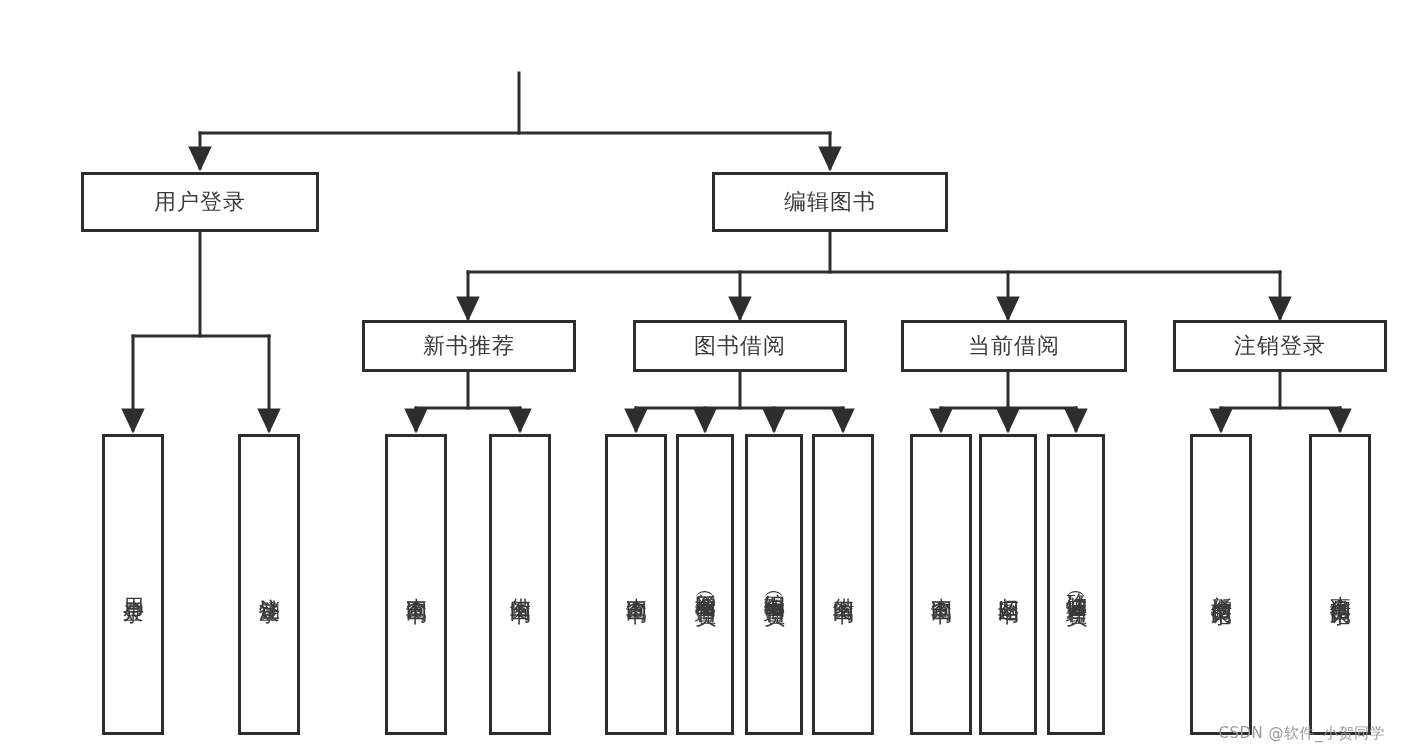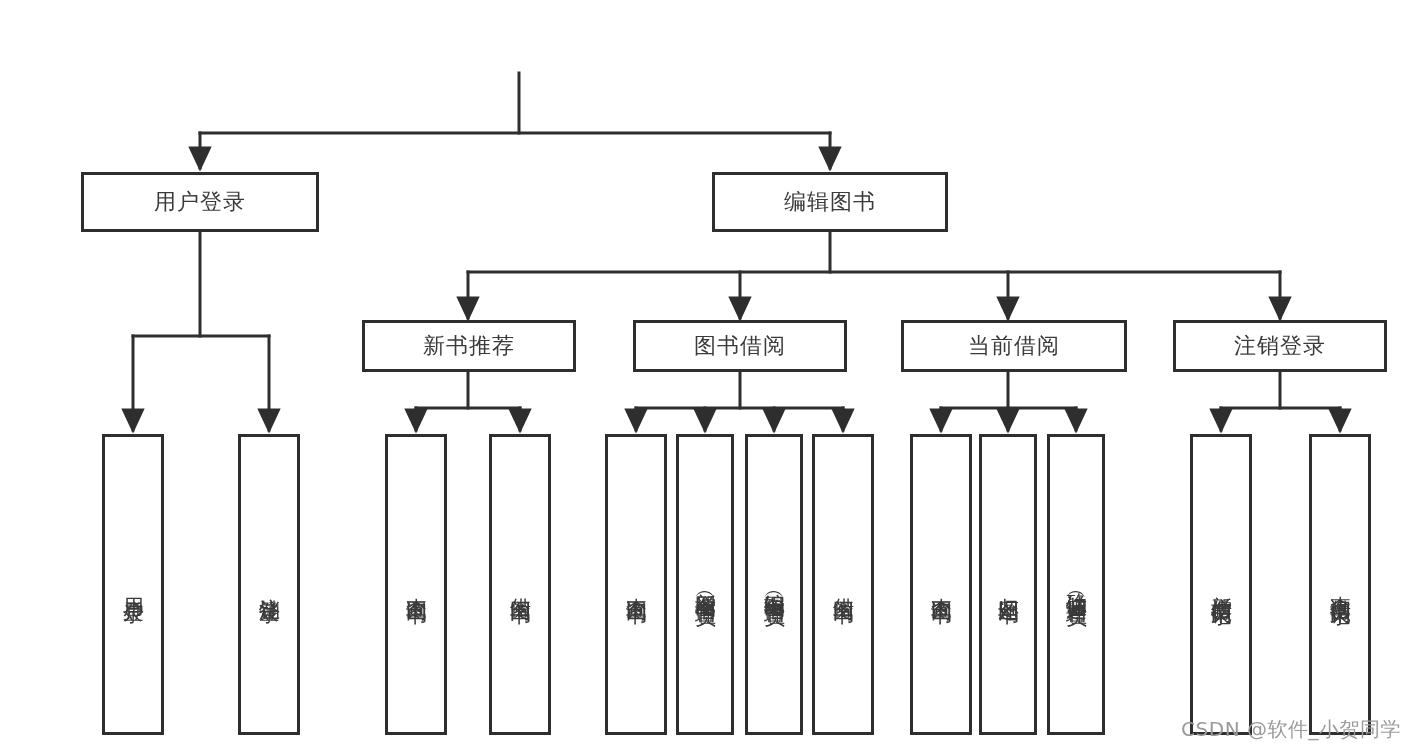--- a/index.html
+++ b/index.html
@@ -55,24 +55,24 @@
     -webkit-writing-mode: vertical-rl;
     font-size: 21px;
     line-height: 1.28;
     letter-spacing: 2px;
     max-height: 100%;
   }
   .node.root .node-label { font-size: 23px; }
   .node.branch .node-label { font-size: 22px; }
   #watermark {
     position: absolute;
-    right: 4px;
+    right: 20px;
     bottom: 4px;
     color: #9a9a9a;
-    font-size: 20px;
+    font-size: 15px;
     letter-spacing: 0.5px;
     white-space: nowrap;
     user-select: none;
   }
 </style>
 </head>
 <body>
 
 <div id="diagram-root">
 

